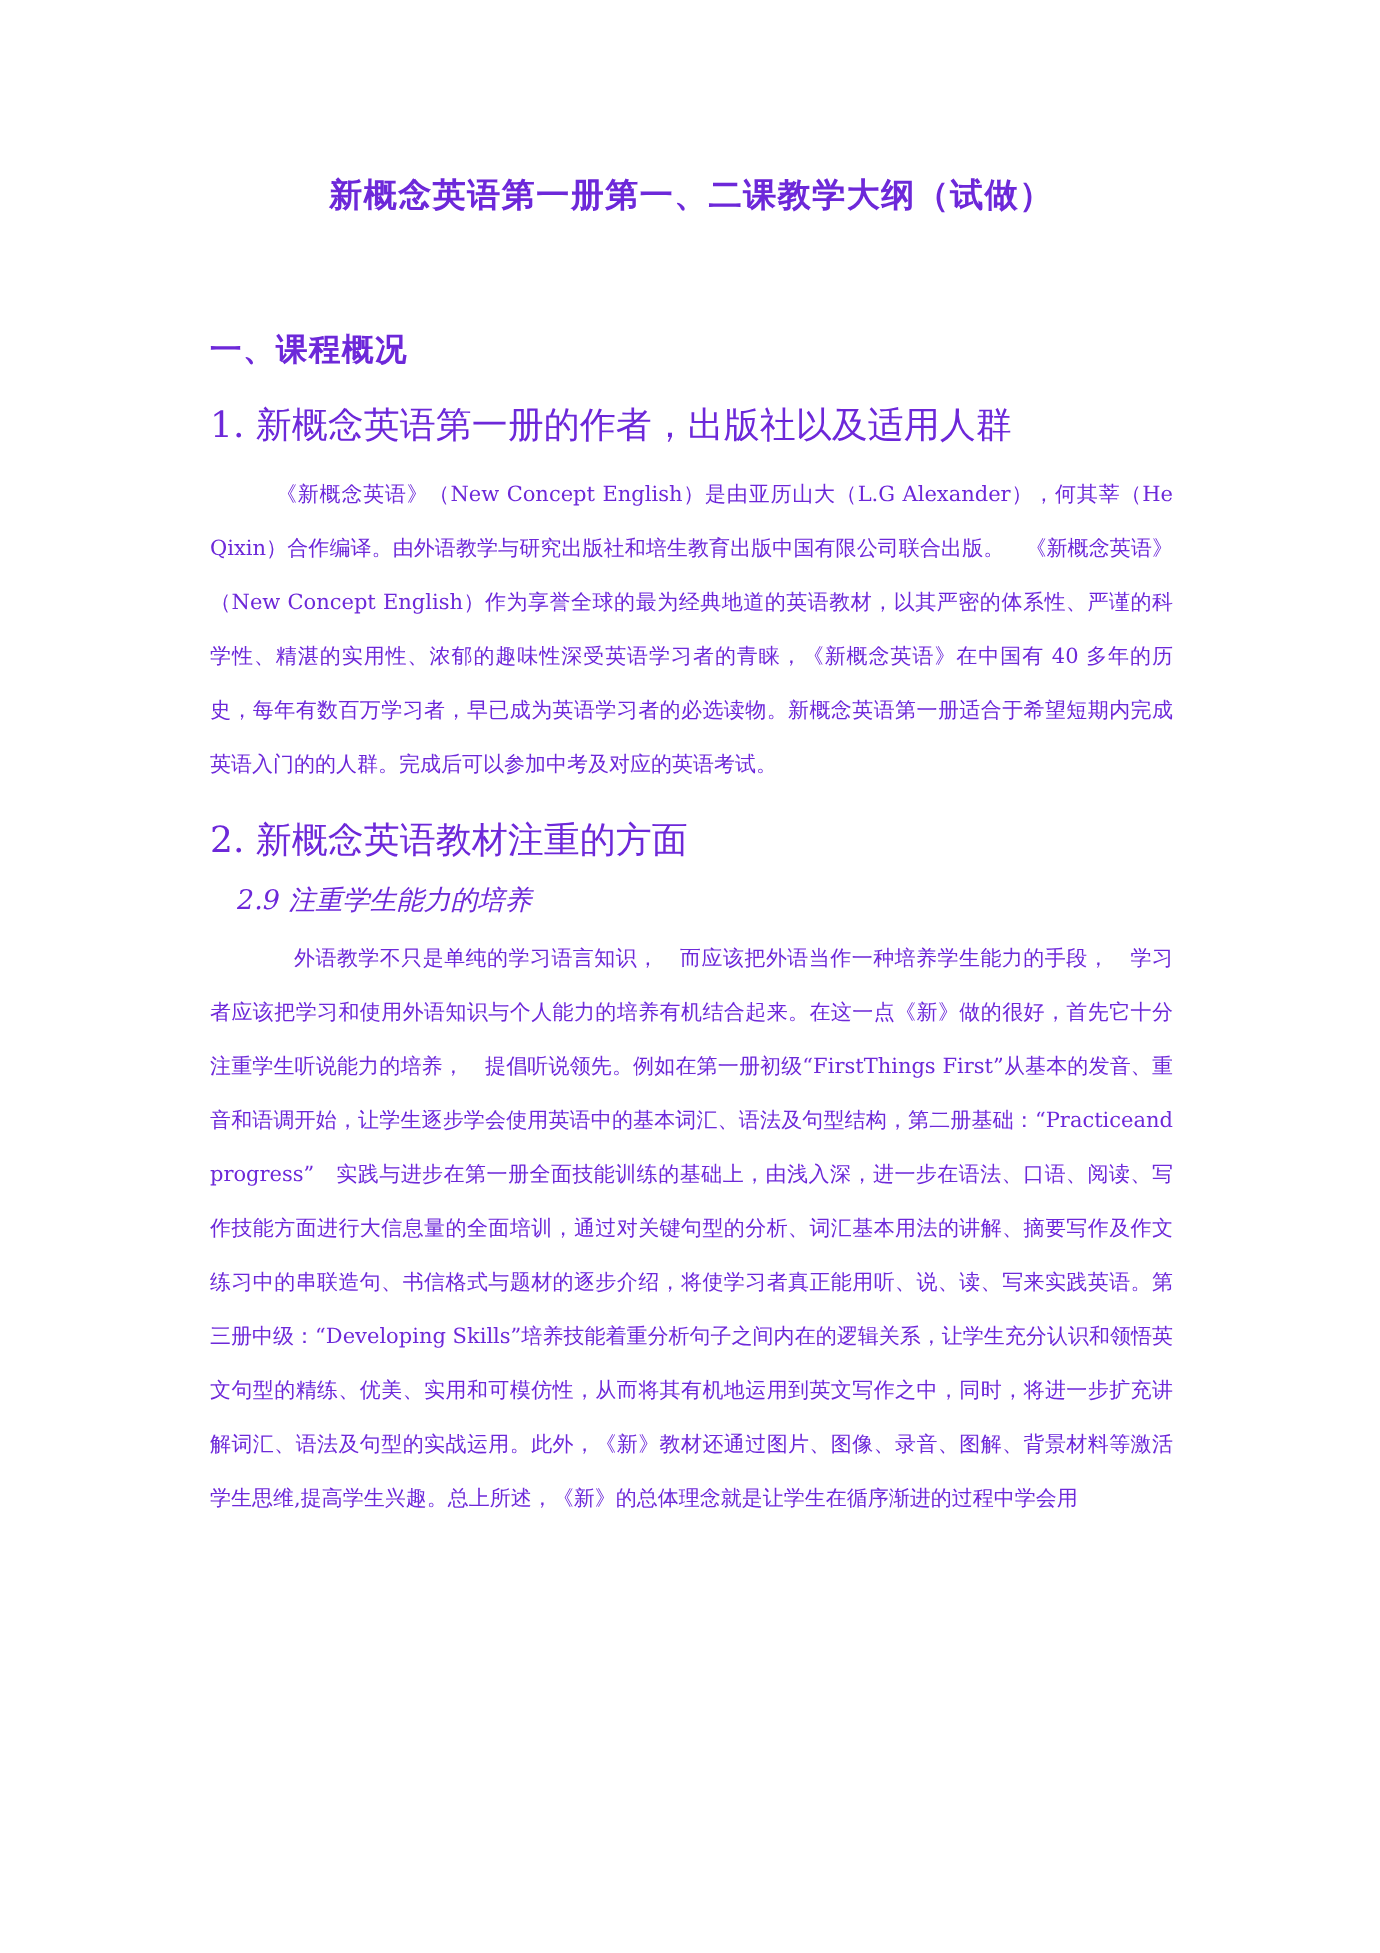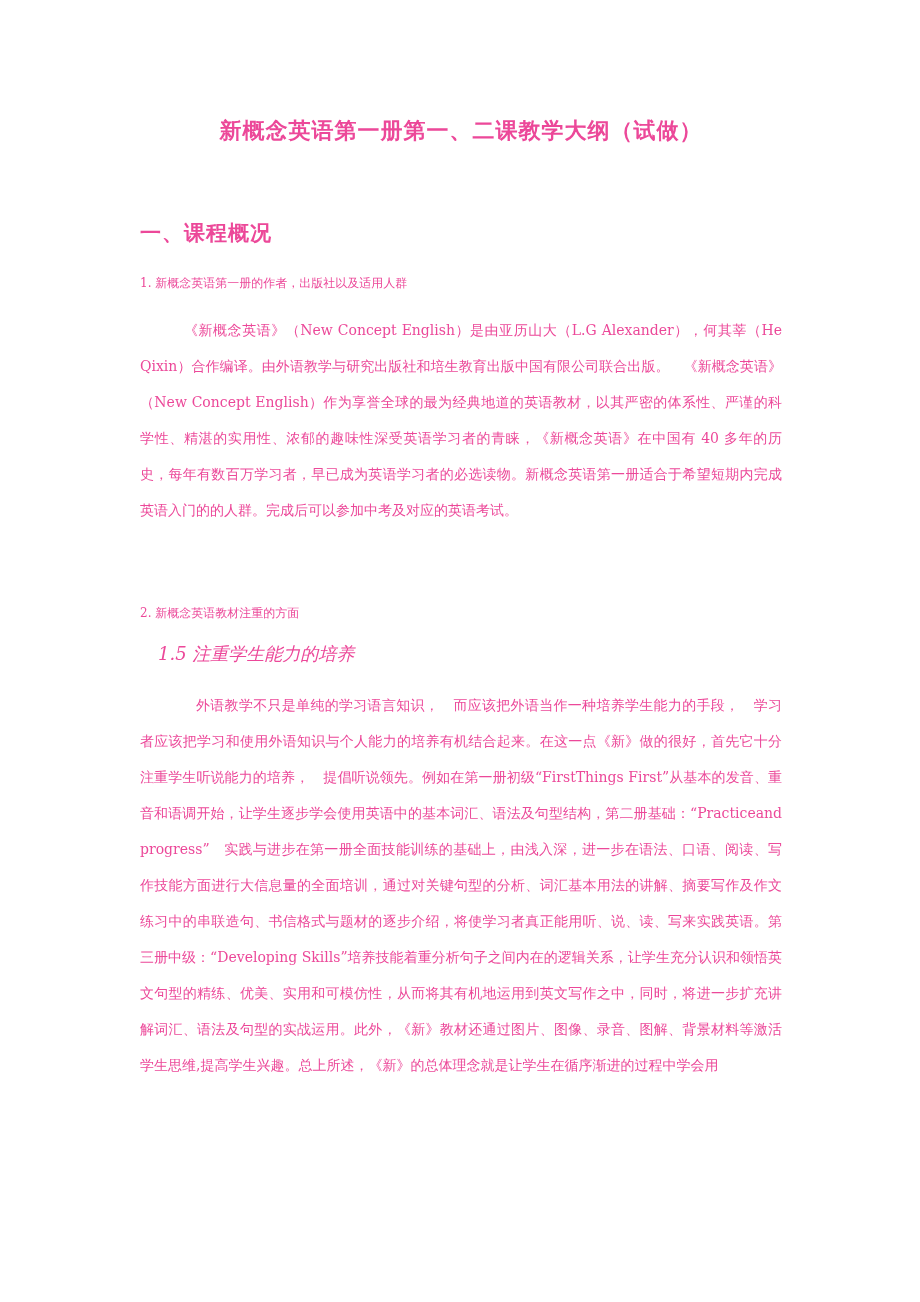--- a/index.html
+++ b/index.html
@@ -7,21 +7,21 @@
     padding: 0;
     background: #ffffff;
   }
   .page {
     position: relative;
     width: 920px;
     height: 1302px;
     box-sizing: border-box;
     margin: 0 auto;
     background: #ffffff;
-    color: #ec4899;
+    color: #6d28d9;
     padding: 112px 138px 0 140px;
     overflow: hidden;
     font-family: "DejaVu Serif", "Liberation Serif", serif;
   }
   .doc-title {
     margin: 0;
     font-size: 22px;
     font-weight: bold;
     line-height: 36px;
     text-align: center;
@@ -29,62 +29,62 @@
   }
   .sec-heading {
     margin: 72px 0 14px 0;
     font-size: 21px;
     font-weight: bold;
     line-height: 26px;
     letter-spacing: 1px;
   }
   .num-heading {
     margin: 24px 0 0 0;
-    font-size: 12px;
+    font-size: 24px;
     font-weight: normal;
     line-height: 26px;
   }
   .num-heading.second {
-    margin-top: 72px;
+    margin-top: 19px;
   }
   .sub-heading-italic {
     margin: 16px 0 0 18px;
     font-size: 18px;
     font-weight: normal;
     font-style: italic;
     line-height: 24px;
   }
   .body-para {
     margin: 16px 0 0 0;
     font-size: 14px;
     line-height: 36px;
     text-align: justify;
     text-justify: inter-ideograph;
     word-break: break-word;
   }
   .body-para.first {
     text-indent: 44px;
   }
   .body-para.second {
-    margin-top: 21px;
+    margin-top: 8px;
     text-indent: 56px;
   }
 </style>
 </head>
 <body>
 
 <div class="page">
 
   <h1 class="doc-title">新概念英语第一册第一、二课教学大纲（试做）</h1>
 
   <h2 class="sec-heading">一、课程概况</h2>
 
   <h3 class="num-heading">1. 新概念英语第一册的作者，出版社以及适用人群</h3>
 
   <p class="body-para first">《新概念英语》（New Concept English）是由亚历山大（L.G Alexander），何其莘（He Qixin）合作编译。由外语教学与研究出版社和培生教育出版中国有限公司联合出版。　《新概念英语》（New Concept English）作为享誉全球的最为经典地道的英语教材，以其严密的体系性、严谨的科学性、精湛的实用性、浓郁的趣味性深受英语学习者的青睐，《新概念英语》在中国有 40 多年的历史，每年有数百万学习者，早已成为英语学习者的必选读物。新概念英语第一册适合于希望短期内完成英语入门的的人群。完成后可以参加中考及对应的英语考试。</p>
 
   <h3 class="num-heading second">2. 新概念英语教材注重的方面</h3>
 
-  <h4 class="sub-heading-italic">1.5  注重学生能力的培养</h4>
+  <h4 class="sub-heading-italic">2.9  注重学生能力的培养</h4>
 
   <p class="body-para second">外语教学不只是单纯的学习语言知识，　而应该把外语当作一种培养学生能力的手段，　学习者应该把学习和使用外语知识与个人能力的培养有机结合起来。在这一点《新》做的很好，首先它十分注重学生听说能力的培养，　提倡听说领先。例如在第一册初级“FirstThings First”从基本的发音、重音和语调开始，让学生逐步学会使用英语中的基本词汇、语法及句型结构，第二册基础：“Practiceand progress”　实践与进步在第一册全面技能训练的基础上，由浅入深，进一步在语法、口语、阅读、写作技能方面进行大信息量的全面培训，通过对关键句型的分析、词汇基本用法的讲解、摘要写作及作文练习中的串联造句、书信格式与题材的逐步介绍，将使学习者真正能用听、说、读、写来实践英语。第三册中级：“Developing Skills”培养技能着重分析句子之间内在的逻辑关系，让学生充分认识和领悟英文句型的精练、优美、实用和可模仿性，从而将其有机地运用到英文写作之中，同时，将进一步扩充讲解词汇、语法及句型的实战运用。此外，《新》教材还通过图片、图像、录音、图解、背景材料等激活学生思维,提高学生兴趣。总上所述，《新》的总体理念就是让学生在循序渐进的过程中学会用</p>
 
 </div>
 
 </body></html>

